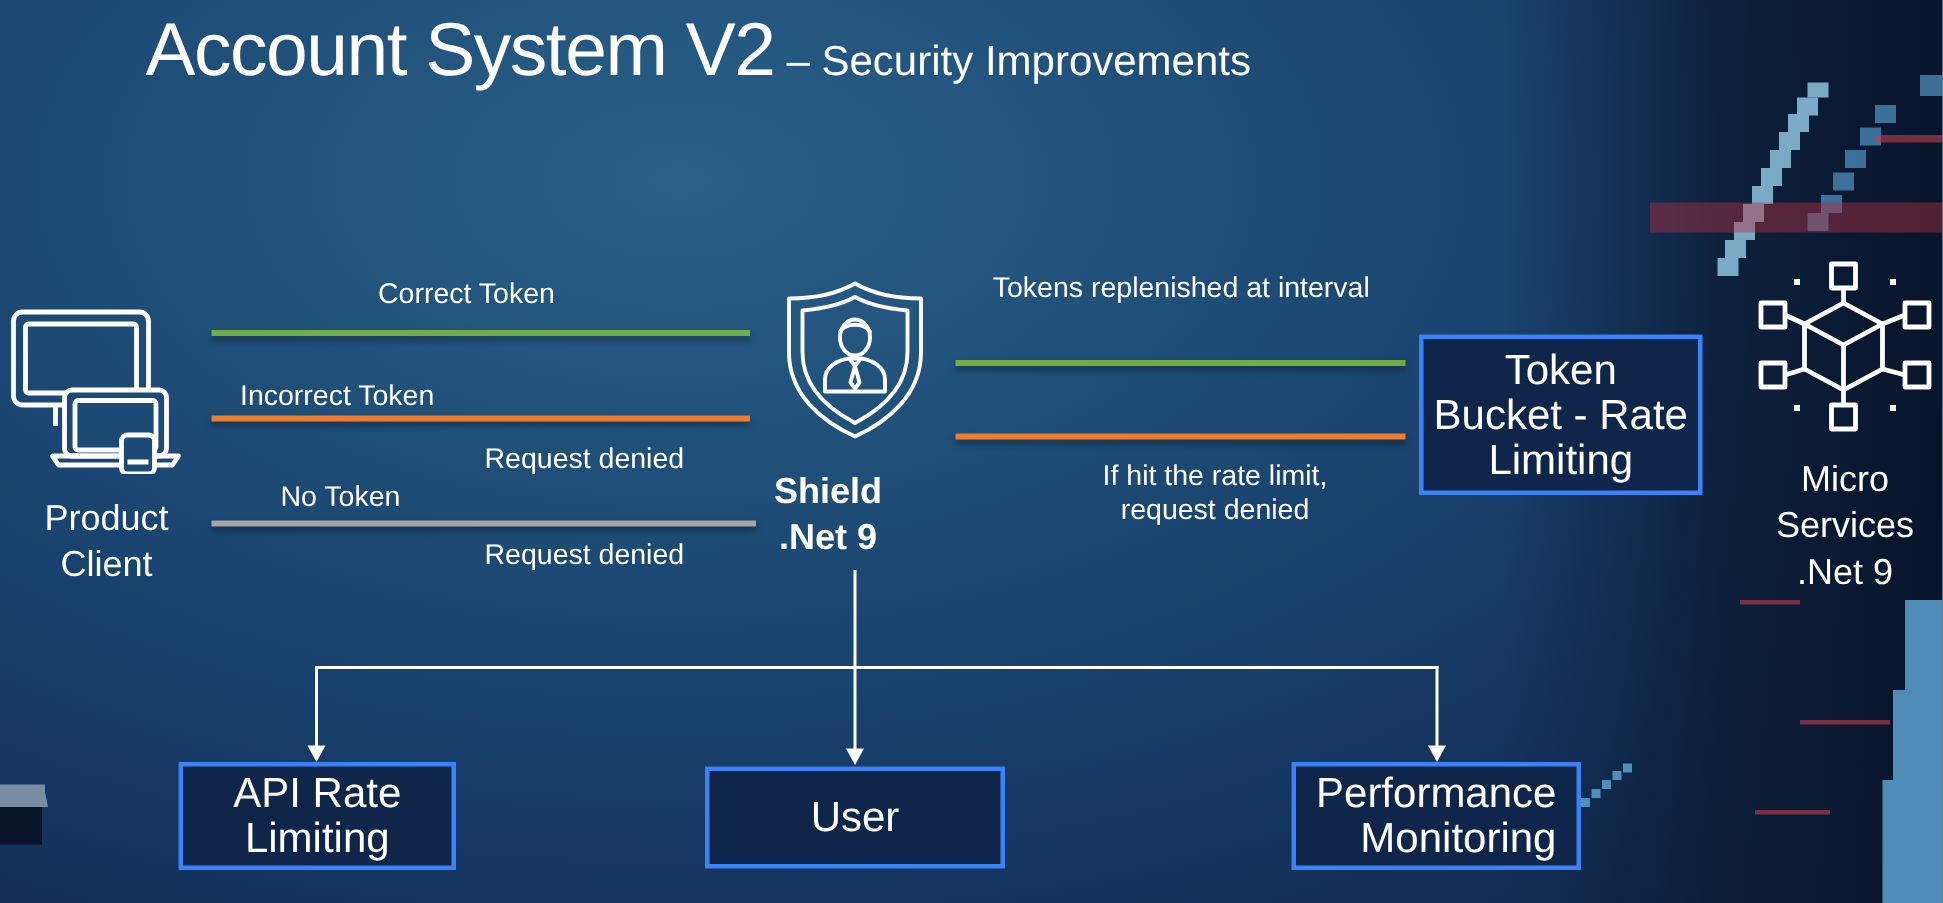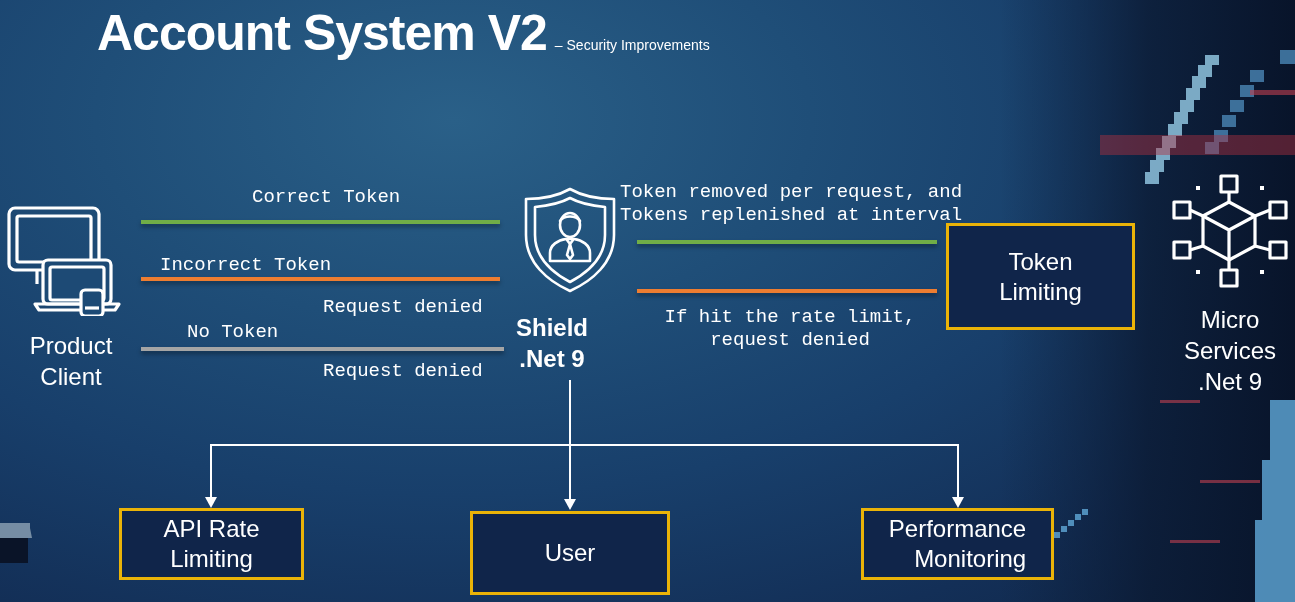--- a/index.html
+++ b/index.html
@@ -4,30 +4,30 @@
 <style>
   html, body { margin:0; padding:0; }
   body {
     width:1295px; height:602px; overflow:hidden; position:relative;
     font-family:"Liberation Sans", sans-serif; color:#fff;
     background: radial-gradient(ellipse at 35% 20%, #2a6088 0%, #1f4e78 30%, #183f6b 55%, #132f57 80%, #0f2647 100%);
   }
   .abs { position:absolute; }
   .bg-deco { position:absolute; pointer-events:none; }
   .title { left:97px; top:4px; font-size:50px; letter-spacing:-1px; white-space:nowrap; }
-  .title .main { font-weight:bold; }
-  .title .sub { font-size:14px; margin-left:8px; letter-spacing:0; }
-  .lbl { font-size:19px; white-space:nowrap;font-family:Liberation Mono, monospace; }
+  .title .main { font-weight:normal; }
+  .title .sub { font-size:28px; margin-left:8px; letter-spacing:0; }
+  .lbl { font-size:19px; white-space:nowrap; }
   .lbl-c { text-align:center; }
   .node-lbl { font-size:24px; text-align:center; line-height:31px; }
   .line { position:absolute; height:4px; box-shadow:0 3px 4px rgba(0,0,0,0.35); }
   .box {
-    position:absolute; border:3px solid #eab308; background:#10254a;
+    position:absolute; border:3px solid #3b82f6; background:#10254a;
     display:flex; align-items:center; justify-content:center; text-align:center;
-    font-size:24px; line-height:30px; box-sizing:border-box;
+    font-size:28px; line-height:30px; box-sizing:border-box;
   }
   .conn { position:absolute; background:#fff; }
   .arrow { position:absolute; width:0; height:0; border-left:6px solid transparent; border-right:6px solid transparent; border-top:11px solid #fff; }
 </style>
 </head>
 <body>
 
 <svg class="bg-deco" width="1295" height="602" style="left:0;top:0;">
   <defs>
     <linearGradient id="darkR" x1="0" y1="0" x2="1" y2="0">
@@ -124,33 +124,33 @@
     <path d="M45 55 L48 59 L51 55"></path>
     <path d="M48 59 L45 70 L48 74 L51 70 Z"></path>
   </g>
 </svg>
 <div class="abs node-lbl" style="left:492px;top:312px;width:120px;font-weight:bold;">
   <div>Shield</div>
   <div>.Net 9</div>
 </div>
 
 <div class="abs lbl lbl-c" style="left:620px;top:181px;width:335px;line-height:23px;">
-  <div>Token removed per request, and</div>
   <div>Tokens replenished at interval</div>
 </div>
 <div class="line" style="left:637px;top:240px;width:300px;background:#70ad47;"></div>
 <div class="line" style="left:637px;top:289px;width:300px;background:#ed7d31;"></div>
-<div class="abs lbl lbl-c" style="left:660px;top:306px;width:260px;line-height:23px;">
+<div class="abs lbl lbl-c" style="left:680px;top:306px;width:260px;line-height:23px;">
   <div>If hit the rate limit,</div>
   <div>request denied</div>
 </div>
 
 <div class="box" style="left:946px;top:223px;width:189px;height:107px;">
   <div>
     <div>Token</div>
+    <div>Bucket - Rate</div>
     <div>Limiting</div>
   </div>
 </div>
 
 <svg class="abs" style="left:1170px;top:172px;" width="120" height="118" viewBox="0 0 120 118">
   <g fill="none" stroke="#fff" stroke-width="3.2" stroke-linejoin="round">
     <rect x="51" y="4" width="16" height="16"></rect>
     <rect x="51" y="98" width="16" height="16"></rect>
     <rect x="4" y="30" width="16" height="16"></rect>
     <rect x="4" y="70" width="16" height="16"></rect>
@@ -185,21 +185,21 @@
 <div class="arrow" style="left:205px;top:497px;"></div>
 <div class="arrow" style="left:564px;top:499px;"></div>
 <div class="arrow" style="left:952px;top:497px;"></div>
 
 <div class="box" style="left:119px;top:508px;width:185px;height:72px;align-items:center;">
   <div>
     <div>API Rate</div>
     <div>Limiting</div>
   </div>
 </div>
-<div class="box" style="left:470px;top:511px;width:200px;height:84px;">
+<div class="box" style="left:470px;top:511px;width:200px;height:68px;">
   <div>
     <div>User</div>
   </div>
 </div>
 <div class="box" style="left:861px;top:508px;width:193px;height:72px;text-align:right;">
   <div>
     <div>Performance</div>
     <div>Monitoring</div>
   </div>
 </div>

